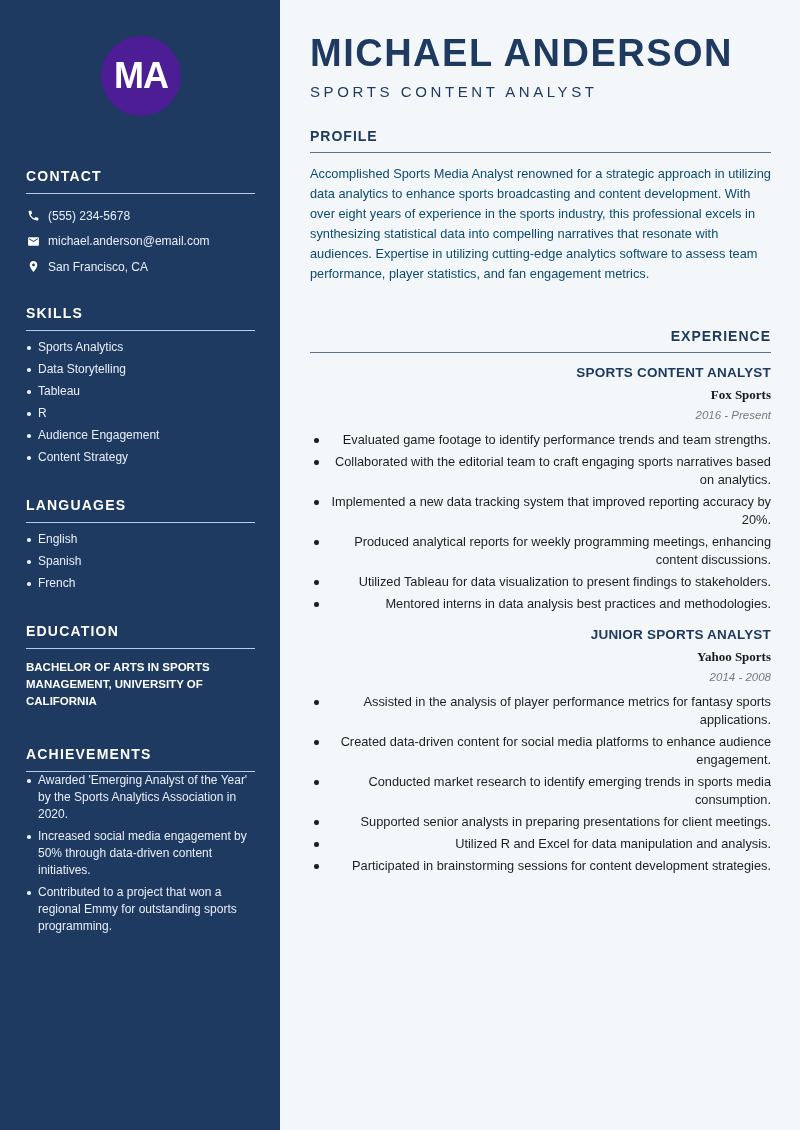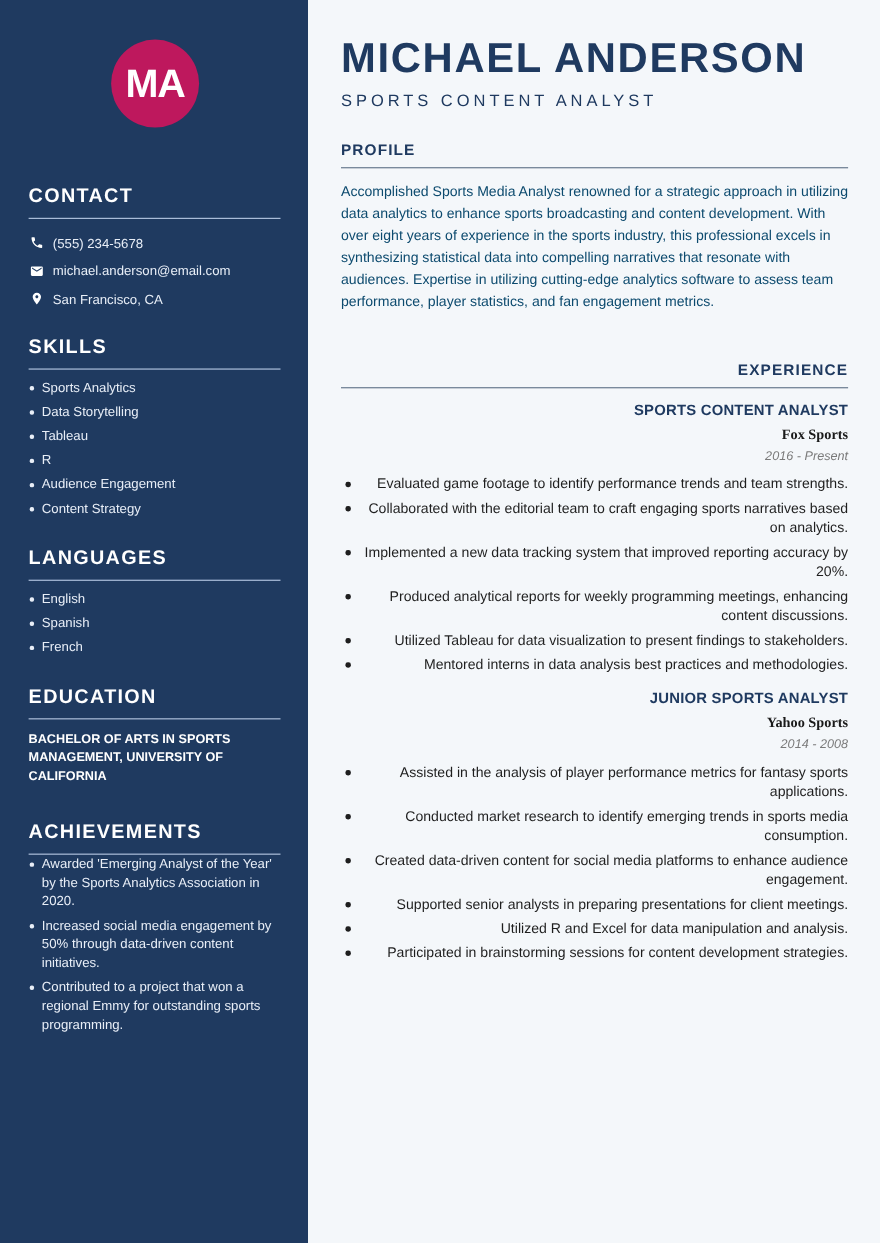--- a/index.html
+++ b/index.html
@@ -9,27 +9,27 @@
       background: #f4f7fa;
       position: relative;
     }
     .sidebar {
       position: absolute; left: 0; top: 0; width: 280px; height: 1130px;
       background: #1f3a60; color: #ffffff;
       padding: 0 26px;
     }
     .avatar {
       position: absolute; left: 101px; top: 36px; width: 80px; height: 80px;
-      border-radius: 50%; background: #be185d;
+      border-radius: 50%; background: #4c1d95;
       display: flex; align-items: center; justify-content: center;
       color: #fff; font-weight: 700; font-size: 36px; letter-spacing: -1px;
     }
     .side-section { position: absolute; left: 26px; width: 229px; }
     .side-heading {
-      font-size: 18px; font-weight: 700; letter-spacing: 1.2px; color: #ffffff;
+      font-size: 14px; font-weight: 700; letter-spacing: 1.2px; color: #ffffff;
       padding-bottom: 9px; border-bottom: 1.5px solid #b9cbe6;
     }
     .contact-list { list-style: none; margin-top: 9px; }
     .contact-list li {
       display: flex; align-items: center; height: 25.5px;
       font-size: 12px; color: #e8eef7;
     }
     .contact-list .ic { width: 14px; height: 14px; margin-right: 8px; display: inline-flex; align-items: center; justify-content: center; }
     .contact-list svg { width: 13px; height: 13px; fill: #ffffff; }
     .bullet-list { list-style: none; margin-top: 8px; }
@@ -176,21 +176,21 @@
         <li>Mentored interns in data analysis best practices and methodologies.</li>
       </ul>
     </div>
 
     <div class="job" style="margin-top:14px;">
       <div class="job-title">JUNIOR SPORTS ANALYST</div>
       <div class="job-company">Yahoo Sports</div>
       <div class="job-dates">2014 - 2008</div>
       <ul class="job-list">
         <li>Assisted in the analysis of player performance metrics for fantasy sports applications.</li>
+        <li>Created data-driven content for social media platforms to enhance audience engagement.</li>
         <li>Conducted market research to identify emerging trends in sports media consumption.</li>
-        <li>Created data-driven content for social media platforms to enhance audience engagement.</li>
         <li>Supported senior analysts in preparing presentations for client meetings.</li>
         <li>Utilized R and Excel for data manipulation and analysis.</li>
         <li>Participated in brainstorming sessions for content development strategies.</li>
       </ul>
     </div>
   </section>
 </main>
 
 </body></html>

